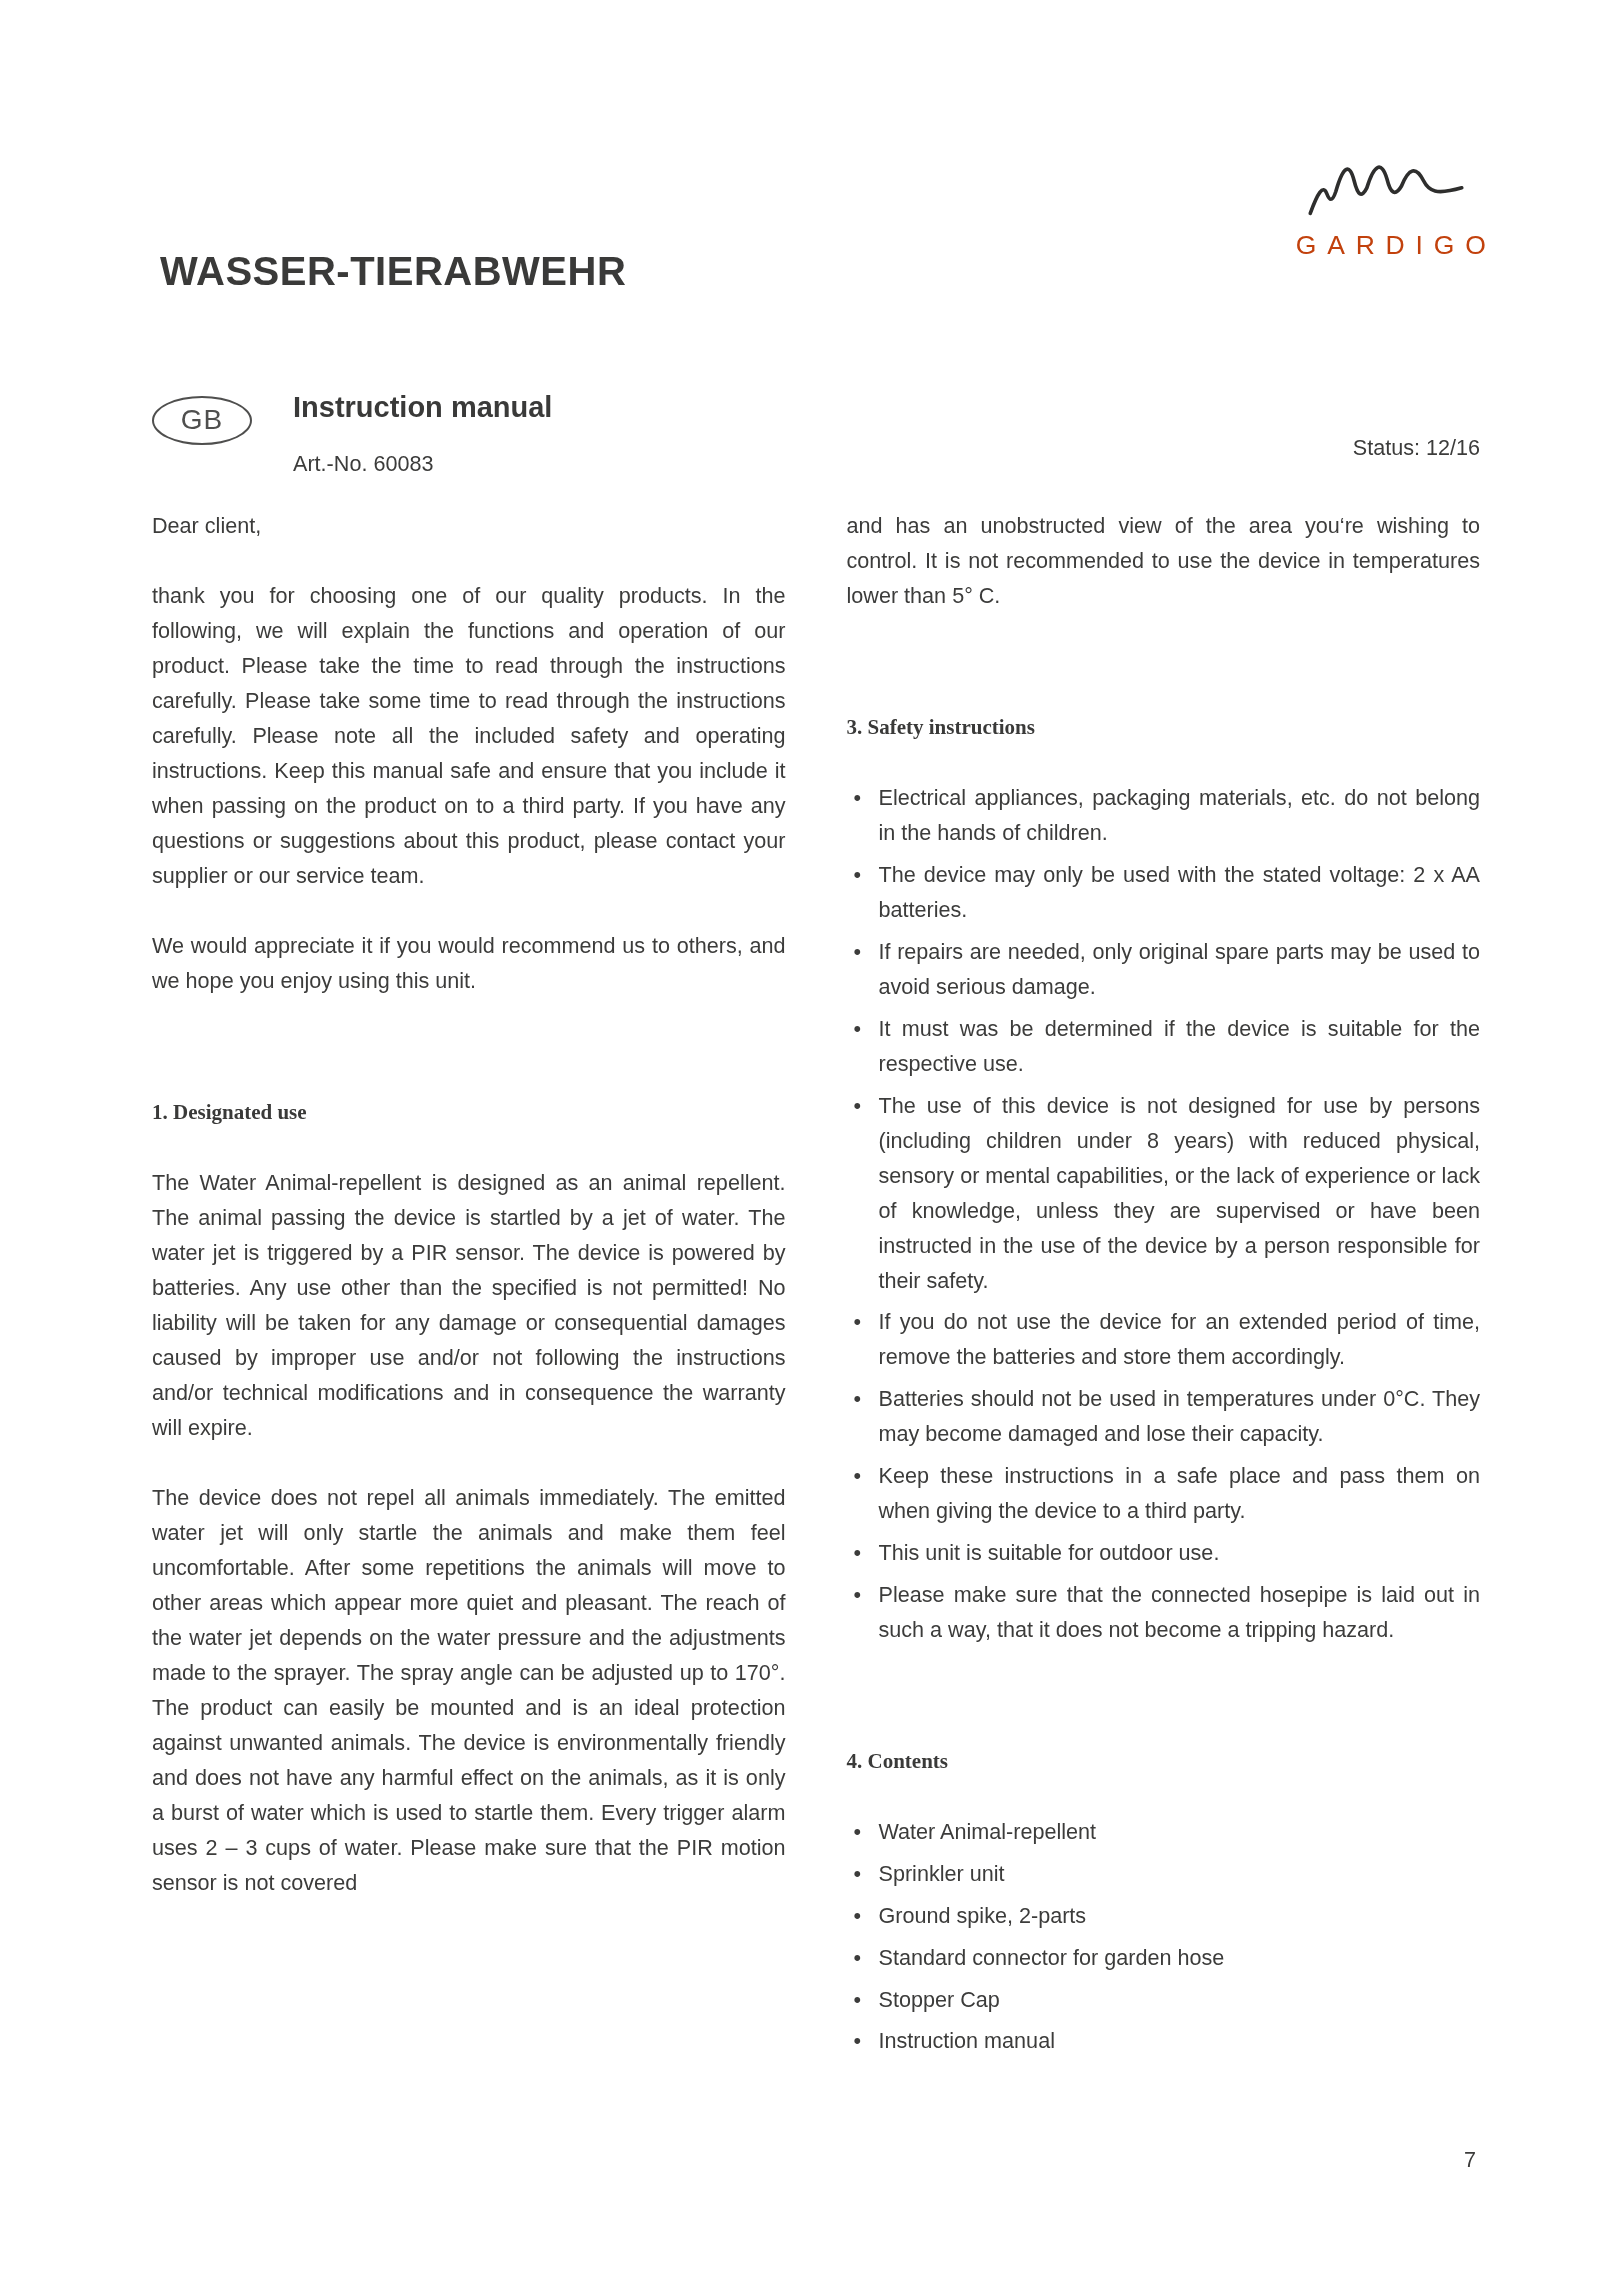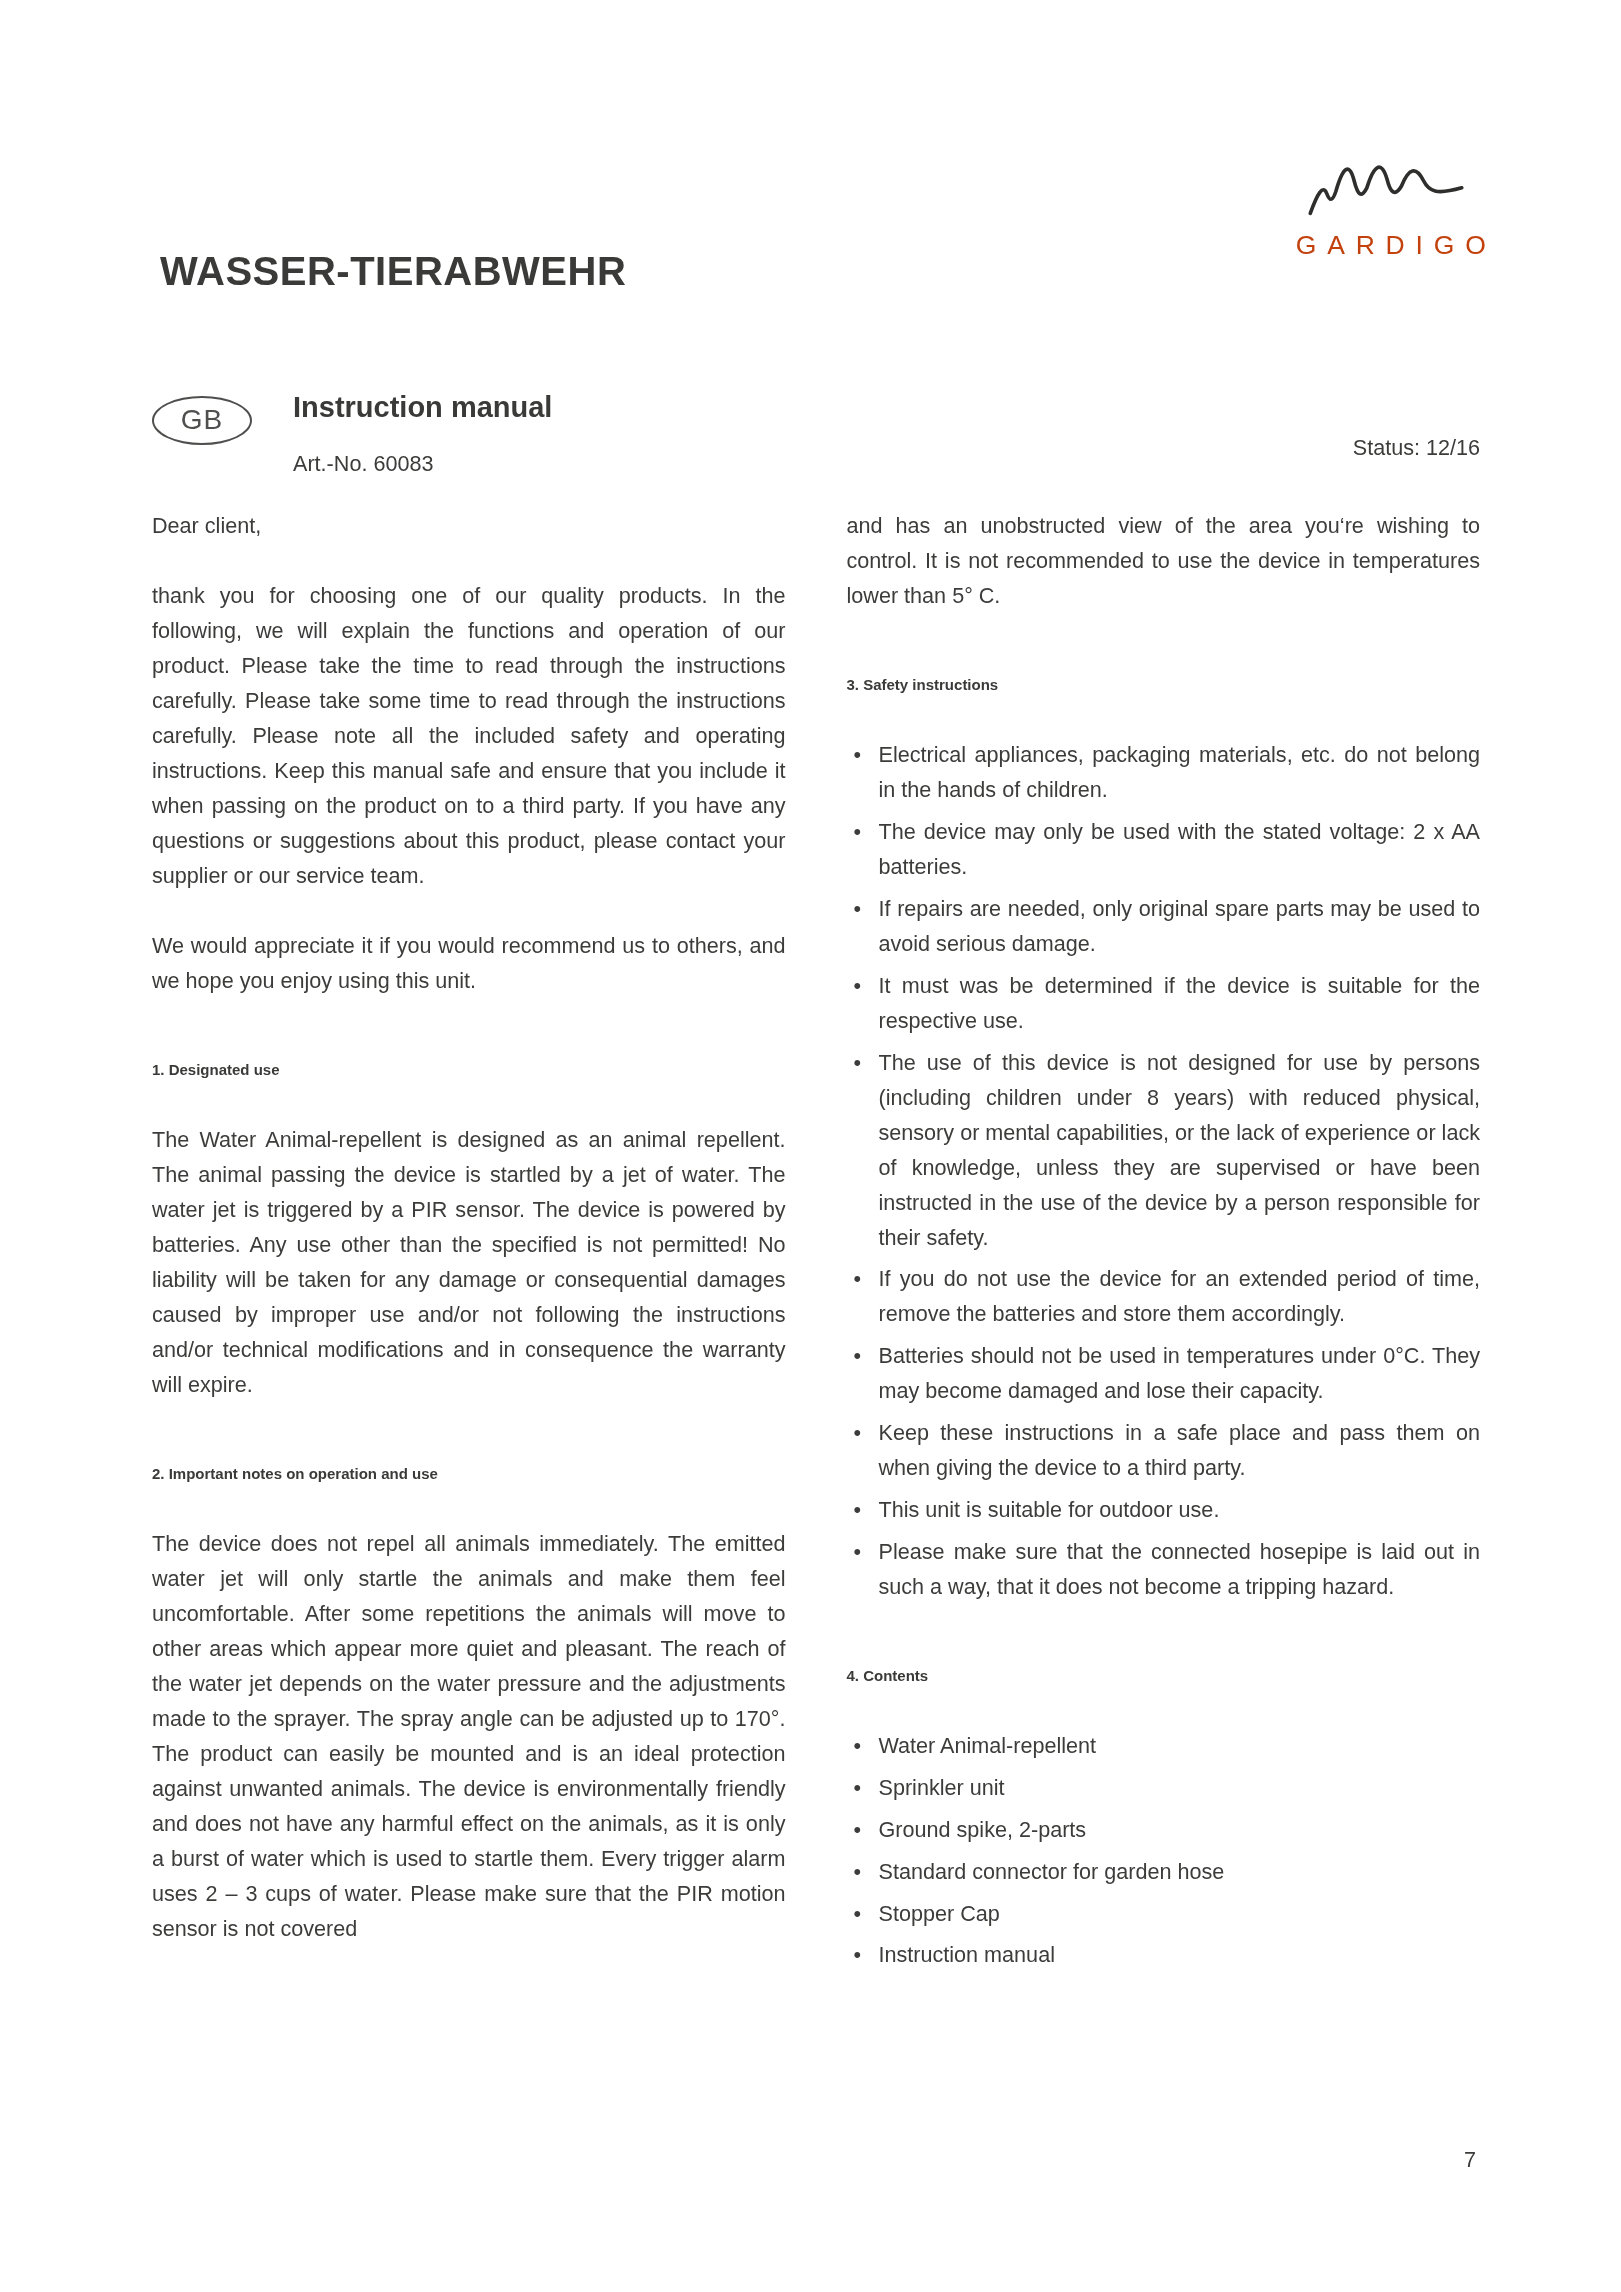--- a/index.html
+++ b/index.html
@@ -24,21 +24,21 @@
     flex: 0 0 auto;
   }
   .mh-text { margin-left: 41px; }
   .mh-title { font-size: 29px; font-weight: 700; color: #3a3a39; line-height: 35px; }
   .mh-art { font-size: 21.6px; margin-top: 26px; }
   .status { position: absolute; right: 0; top: 45px; font-size: 21.6px; }
 
   .columns { position: absolute; left: 152px; right: 141px; top: 508px; display: flex; gap: 61px; }
   .col { flex: 1 1 0; font-size: 21.6px; line-height: 35px; text-align: justify; }
   .col p { margin: 0 0 35px; }
-  .col h2 { font-size: 15px; font-weight: 700; line-height: 35px; margin: 54px 0 35px; text-align: left; color: #3a3a39; }
+  .col h2 { font-size: 21px; font-weight: 700; line-height: 35px; margin: 97px 0 35px; text-align: left; color: #3a3a39; font-family: Liberation Serif, serif; }
 
   ul.bullets { list-style: none; margin: 0 0 35px; padding: 0; }
   ul.bullets li { position: relative; padding-left: 32px; margin-bottom: 6.9px; text-align: justify; }
   ul.bullets li .bullet { position: absolute; left: 6.9px; top: 0; }
 
   .page-number { position: absolute; right: 145px; top: 2147px; font-size: 21.6px; }
 </style>
 </head>
 <body>
 
@@ -65,21 +65,20 @@
   </div>
 
   <div class="columns">
 
     <div class="col">
       <p>Dear client,</p>
       <p>thank you for choosing one of our quality products. In the following, we will explain the functions and operation of our product. Please take the time to read through the instructions carefully. Please take some time to read through the instructions carefully. Please note all the included safety and operating instructions. Keep this manual safe and ensure that you include it when passing on the product on to a third party. If you have any questions or suggestions about this product, please contact your supplier or our service team.</p>
       <p>We would appreciate it if you would recommend us to others, and we hope you enjoy using this unit.</p>
       <h2>1. Designated use</h2>
       <p>The Water Animal-repellent is designed as an animal repellent. The animal passing the device is startled by a jet of water. The water jet is triggered by a PIR sensor. The device is powered by batteries. Any use other than the specified is not permitted! No liability will be taken for any damage or consequential damages caused by improper use and/or not following the instructions and/or technical modifications and in consequence the warranty will expire.</p>
-      <h2>2. Important notes on operation and use</h2>
       <p>The device does not repel all animals immediately. The emitted water jet will only startle the animals and make them feel uncomfortable. After some repetitions the animals will move to other areas which appear more quiet and pleasant. The reach of the water jet depends on the water pressure and the adjustments made to the sprayer. The spray angle can be adjusted up to 170°. The product can easily be mounted and is an ideal protection against unwanted animals. The device is environmentally friendly and does not have any harmful effect on the animals, as it is only a burst of water which is used to startle them. Every trigger alarm uses 2 – 3 cups of water. Please make sure that the PIR motion sensor is not covered</p>
     </div>
 
     <div class="col">
       <p>and has an unobstructed view of the area you‘re wishing to control. It is not recommended to use the device in temperatures lower than 5° C.</p>
 
       <h2>3. Safety instructions</h2>
       <ul class="bullets">
         <li><span class="bullet">•</span><span>Electrical appliances, packaging materials, etc. do not belong in the hands of children.</span></li>
         <li><span class="bullet">•</span><span>The device may only be used with the stated voltage: 2 x AA batteries.</span></li>

